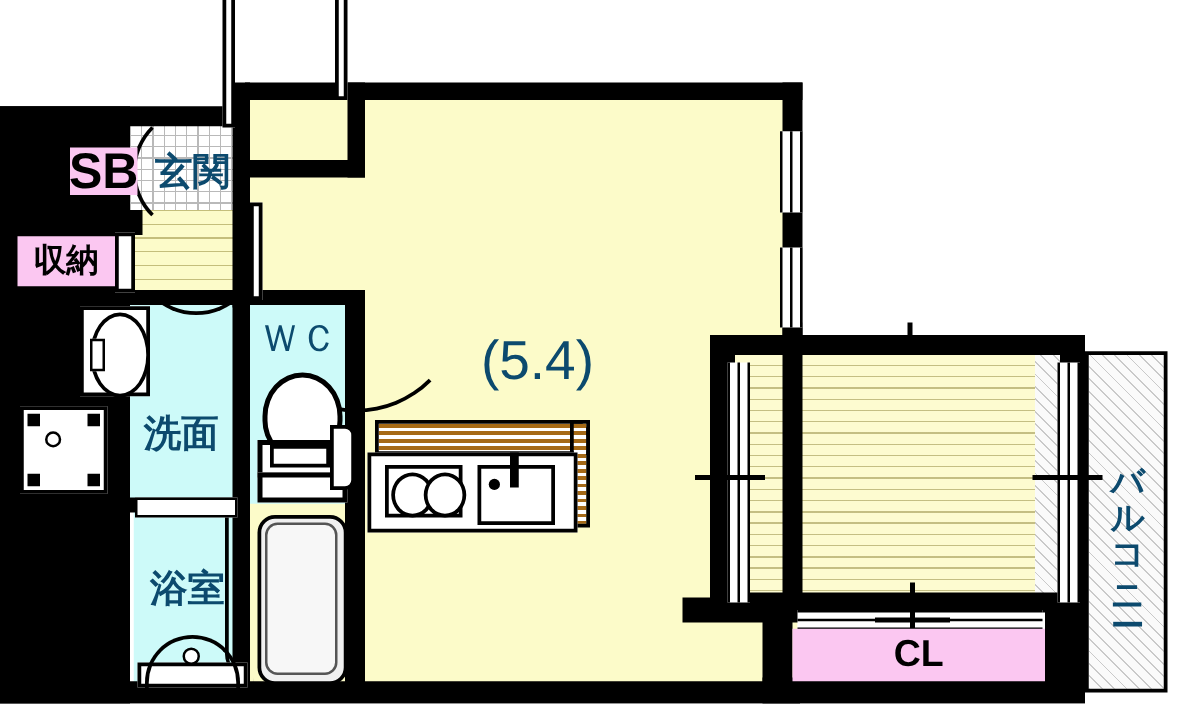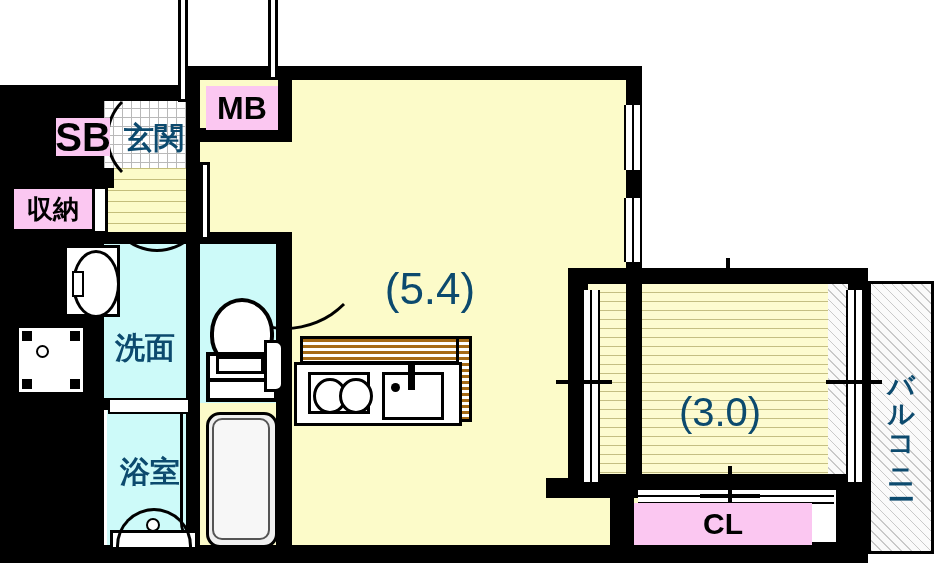--- a/index.html
+++ b/index.html
@@ -302,46 +302,43 @@
   <div style="position:absolute; left:408px; top:362px; width:7px; height:28px; background:#000;"></div>
   <div style="position:absolute; left:391px; top:383px; width:9px; height:9px;
               border-radius:50%; background:#000;"></div>
 
   <div class="chip" style="left:56px; top:118px; width:54px; height:38px; font-size:40px;">
     <span>SB</span>
   </div>
   <div class="chip" style="left:14px; top:189px; width:78px; height:40px; font-size:26px;">
     <span class="label-jp">収納</span>
   </div>
-  <div class="chip" style="left:206px; top:86px; width:72px; height:44px; font-size:32px;">
-    <span>MB</span>
-  </div>
-  <div class="chip" style="left:634px; top:503px; width:178px; height:42px; font-size:30px;">
+  <div class="chip" style="left:634px; top:503px; width:202px; height:42px; font-size:30px;">
     <span>CL</span>
   </div>
 
   <div class="label label-jp" style="left:108px; top:118px; width:92px; height:40px; font-size:30px;">
     <span>玄関</span>
   </div>
 
   <div class="label" style="left:330px; top:264px; width:200px; height:50px; font-size:44px;">
     <span>(5.4)</span>
   </div>
 
-  <div class="label" style="left:640px; top:388px; width:160px; height:48px; font-size:40px;">
-    <span>(3.0)</span>
-  </div>
 
   <div class="label label-jp" style="left:100px; top:328px; width:90px; height:40px; font-size:30px;">
     <span>洗面</span>
   </div>
 
   <div class="label label-jp" style="left:108px; top:452px; width:84px; height:40px; font-size:30px;">
     <span>浴室</span>
   </div>
 
+  <div class="label" style="left:198px; top:252px; width:84px; height:40px; font-size:30px; letter-spacing:1px;">
+    <span>ＷＣ</span>
+  </div>
 
   <div class="label label-jp" style="left:879px; top:330px; width:44px; height:180px; font-size:27px;
               writing-mode: vertical-rl; text-orientation: upright; letter-spacing:2px;">
     <span>バルコニー</span>
   </div>
 
 </div>
 
 </body></html>

